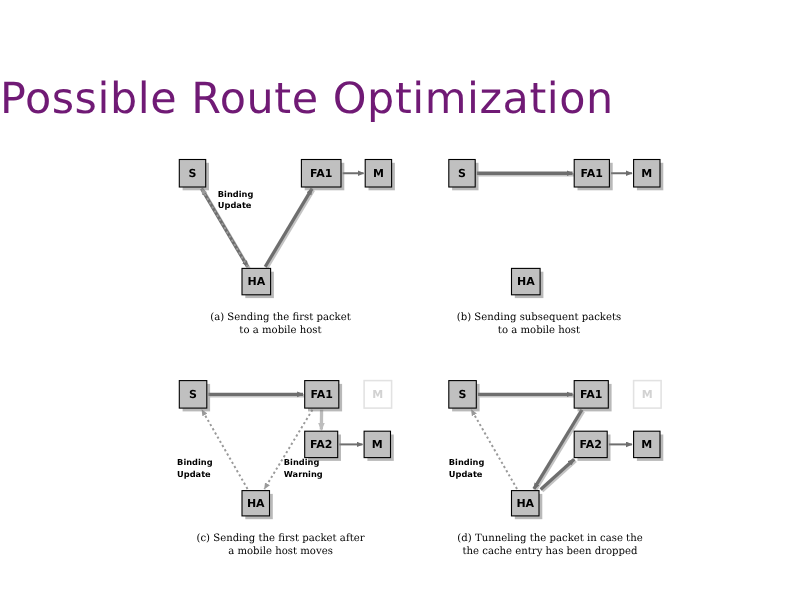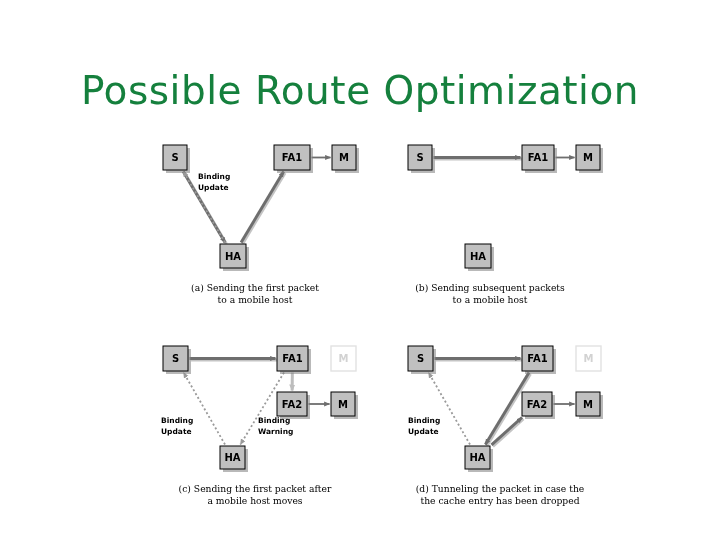--- a/index.html
+++ b/index.html
@@ -13,26 +13,25 @@
     height: 540px;
     background: #ffffff;
     overflow: hidden;
     font-family: "DejaVu Sans", sans-serif;
   }
   #slide-title {
     position: absolute;
     left: 0;
     top: 68px;
     width: 720px;
-    text-align: center;
     font-family: "DejaVu Sans", sans-serif;
     font-size: 39px;
     font-weight: 400;
     letter-spacing: 0.5px;
-    color: #15803d;
+    color: #701a75;
     white-space: nowrap;
   }
   #figure-svg {
     position: absolute;
     left: 0;
     top: 0;
   }
   .node-label {
     font-family: "DejaVu Sans", sans-serif;
     font-size: 10px;

